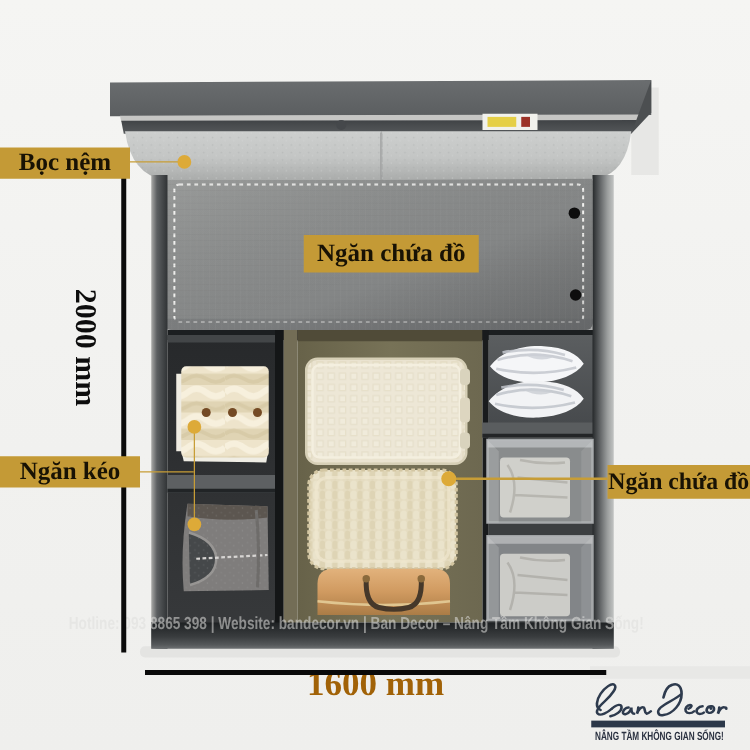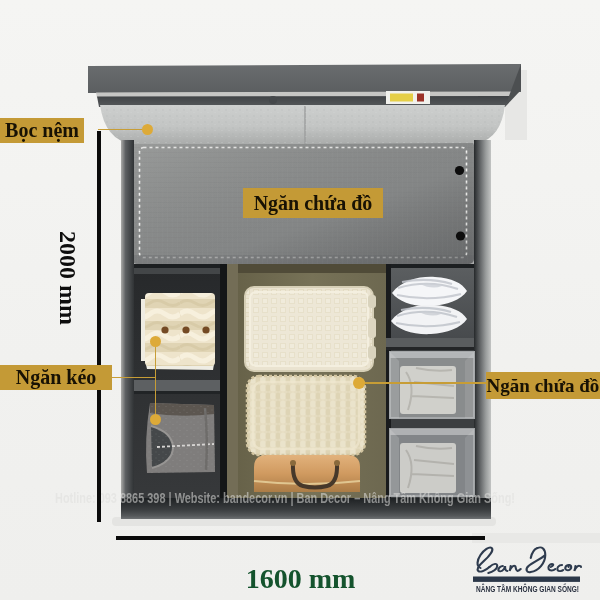--- a/index.html
+++ b/index.html
@@ -254,27 +254,27 @@
 <svg class="abs" style="left:0;top:0" width="600" height="600" viewBox="0 0 600 600">
 <text x="55" y="503" textLength="460" lengthAdjust="spacingAndGlyphs" font-family="Liberation Sans, sans-serif" font-size="14" font-weight="bold" fill="#dfdfdd" opacity="0.55">Hotline: 093 8865 398 | Website: bandecor.vn | Ban Decor – Nâng Tầm Không Gian Sống!</text>
 </svg>
 
 <div class="abs" style="left:97px;top:131px;width:3.6px;height:391px;background:#0b0b0b;"></div>
 
 <div class="abs" style="left:22px;top:266px;width:92px;line-height:22px;text-align:center;font-weight:bold;font-size:24px;color:#0d0d0d;transform:rotate(90deg);white-space:nowrap;">2000 mm</div>
 
 <div class="abs" style="left:116px;top:535.5px;width:369px;height:4.6px;background:#0a0a0a;z-index:2;"></div>
 
-<div class="abs" style="left:116px;top:563px;width:369px;text-align:center;font-weight:bold;font-size:28px;color:#14532d;">1600 mm</div>
+<div class="abs" style="left:116px;top:532px;width:369px;text-align:center;font-weight:bold;font-size:28px;color:#a16207;">1600 mm</div>
 
 <div class="abs" style="left:98px;top:128.6px;width:45px;height:1.6px;background:#c79d36;"></div>
 
 <div class="abs" style="left:142px;top:124px;width:11px;height:11px;border-radius:50%;background:#ddaa38;"></div>
 
-<div class="glabel" style="left:0;top:118px;width:84px;height:25px;">Bọc nệm</div>
+<div class="glabel" style="left:0;top:118px;width:104px;height:25px;">Bọc nệm</div>
 
 <div class="glabel" style="left:243px;top:188px;width:140px;height:30px;line-height:30px;">Ngăn chứa đồ</div>
 
 <div class="abs" style="left:92px;top:376.7px;width:63px;height:1.6px;background:#c79d36;"></div>
 
 <div class="abs" style="left:154.8px;top:341px;width:1.7px;height:78px;background:#c79d36;"></div>
 
 <div class="abs" style="left:150px;top:335.5px;width:11px;height:11px;border-radius:50%;background:#ddaa38;"></div>
 
 <div class="abs" style="left:150px;top:413.5px;width:11px;height:11px;border-radius:50%;background:#ddaa38;"></div>

